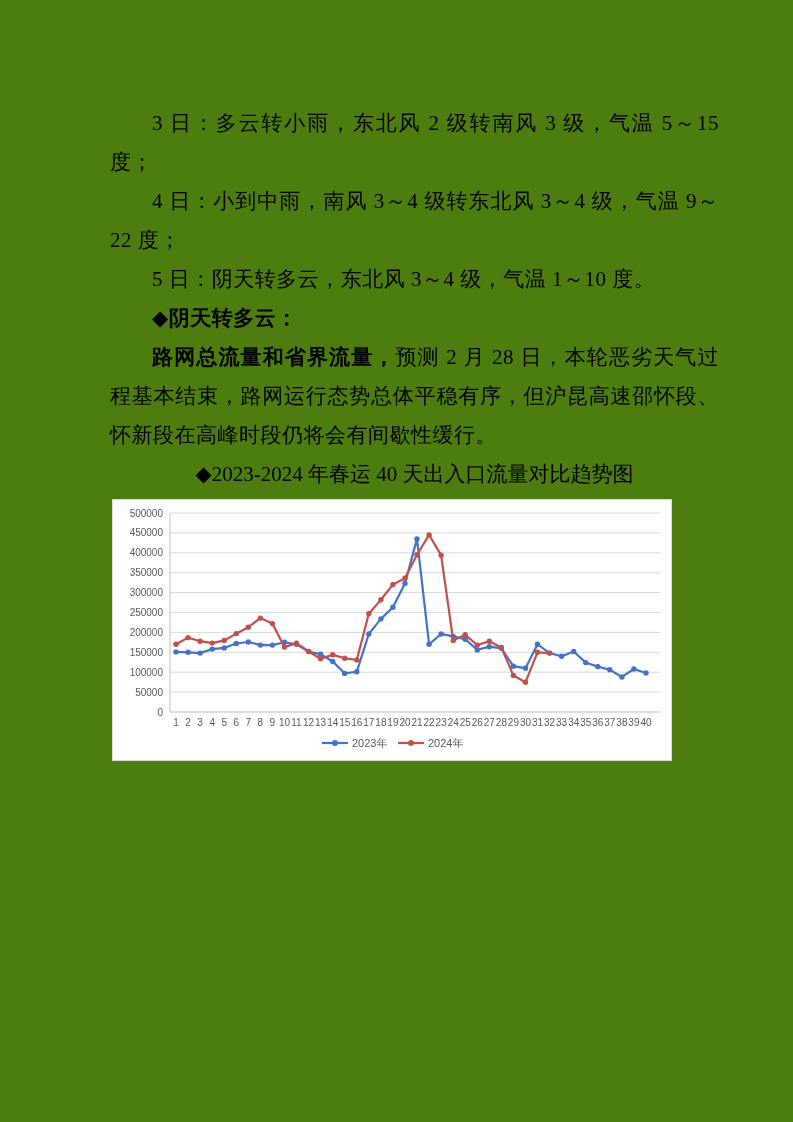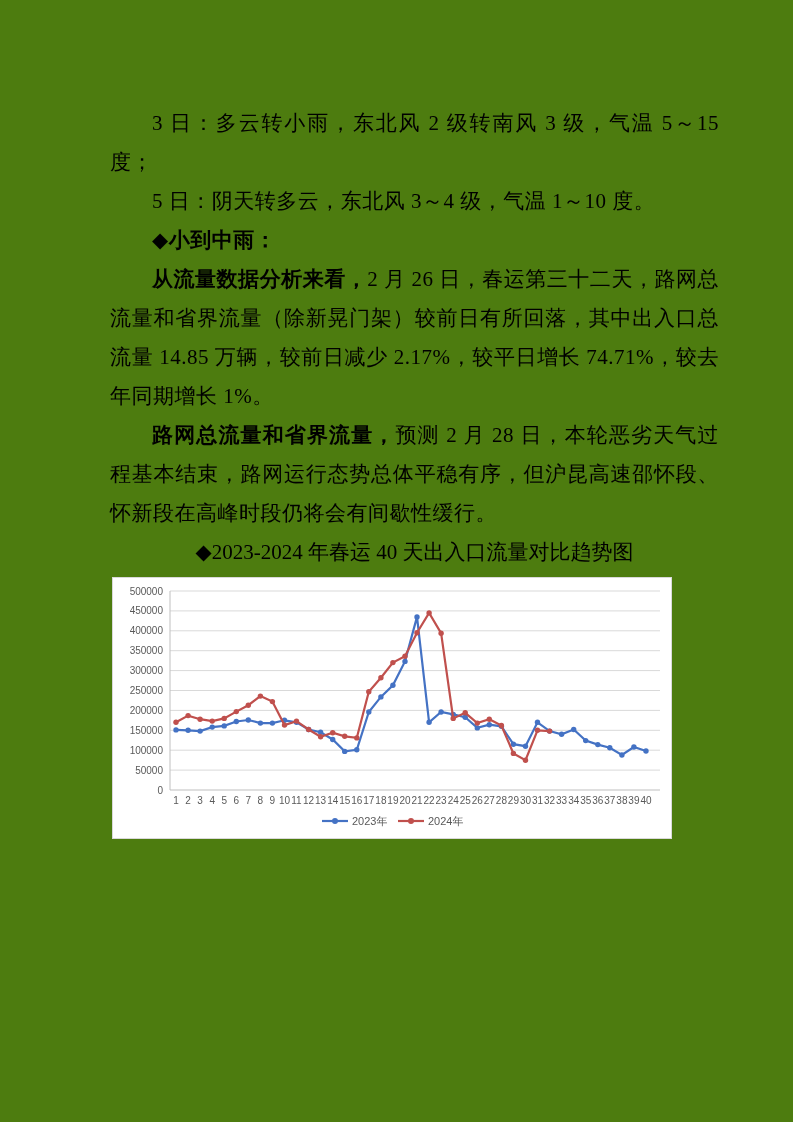--- a/index.html
+++ b/index.html
@@ -53,26 +53,26 @@
     font-family: "Liberation Sans", "DejaVu Sans", sans-serif;
   }
 </style>
 </head>
 <body>
 
 <div class="page">
 
   <p class="para"><span>3 日：多云转小雨，东北风 2 级转南风 3 级，气温 5～15 度；</span></p>
 
+  <p class="para"><span>4 日：小到中雨，南风 3～4 级转东北风 3～4 级，气温 9～22 度；</span></p>
 
   <p class="para"><span>5 日：阴天转多云，东北风 3～4 级，气温 1～10 度。</span></p>
 
-  <p class="heading"><span>◆小到中雨：</span></p>
-
-  <p class="para"><span class="lead">从流量数据分析来看，</span><span>2 月 26 日，春运第三十二天，路网总流量和省界流量（除新晃门架）较前日有所回落，其中出入口总流量 14.85 万辆，较前日减少 2.17%，较平日增长 74.71%，较去年同期增长 1%。</span></p>
+  <p class="heading"><span>◆阴天转多云：</span></p>
+
 
   <p class="para"><span class="lead">路网总流量和省界流量，</span><span>预测 2 月 28 日，本轮恶劣天气过程基本结束，路网运行态势总体平稳有序，但沪昆高速邵怀段、怀新段在高峰时段仍将会有间歇性缓行。</span></p>
 
   <p class="chart-title">◆2023-2024 年春运 40 天出入口流量对比趋势图</p>
 
   <div class="chart-box">
     <svg id="chart-svg" width="558" height="258" viewBox="0 0 558 258">
         <line x1="57" y1="212.0" x2="547" y2="212.0" stroke="#bfbfbf" stroke-width="1"></line>
         <text x="50" y="215.5" font-size="10" fill="#595959" text-anchor="end">0</text>
         <line x1="57" y1="192.1" x2="547" y2="192.1" stroke="#d9d9d9" stroke-width="1"></line>

